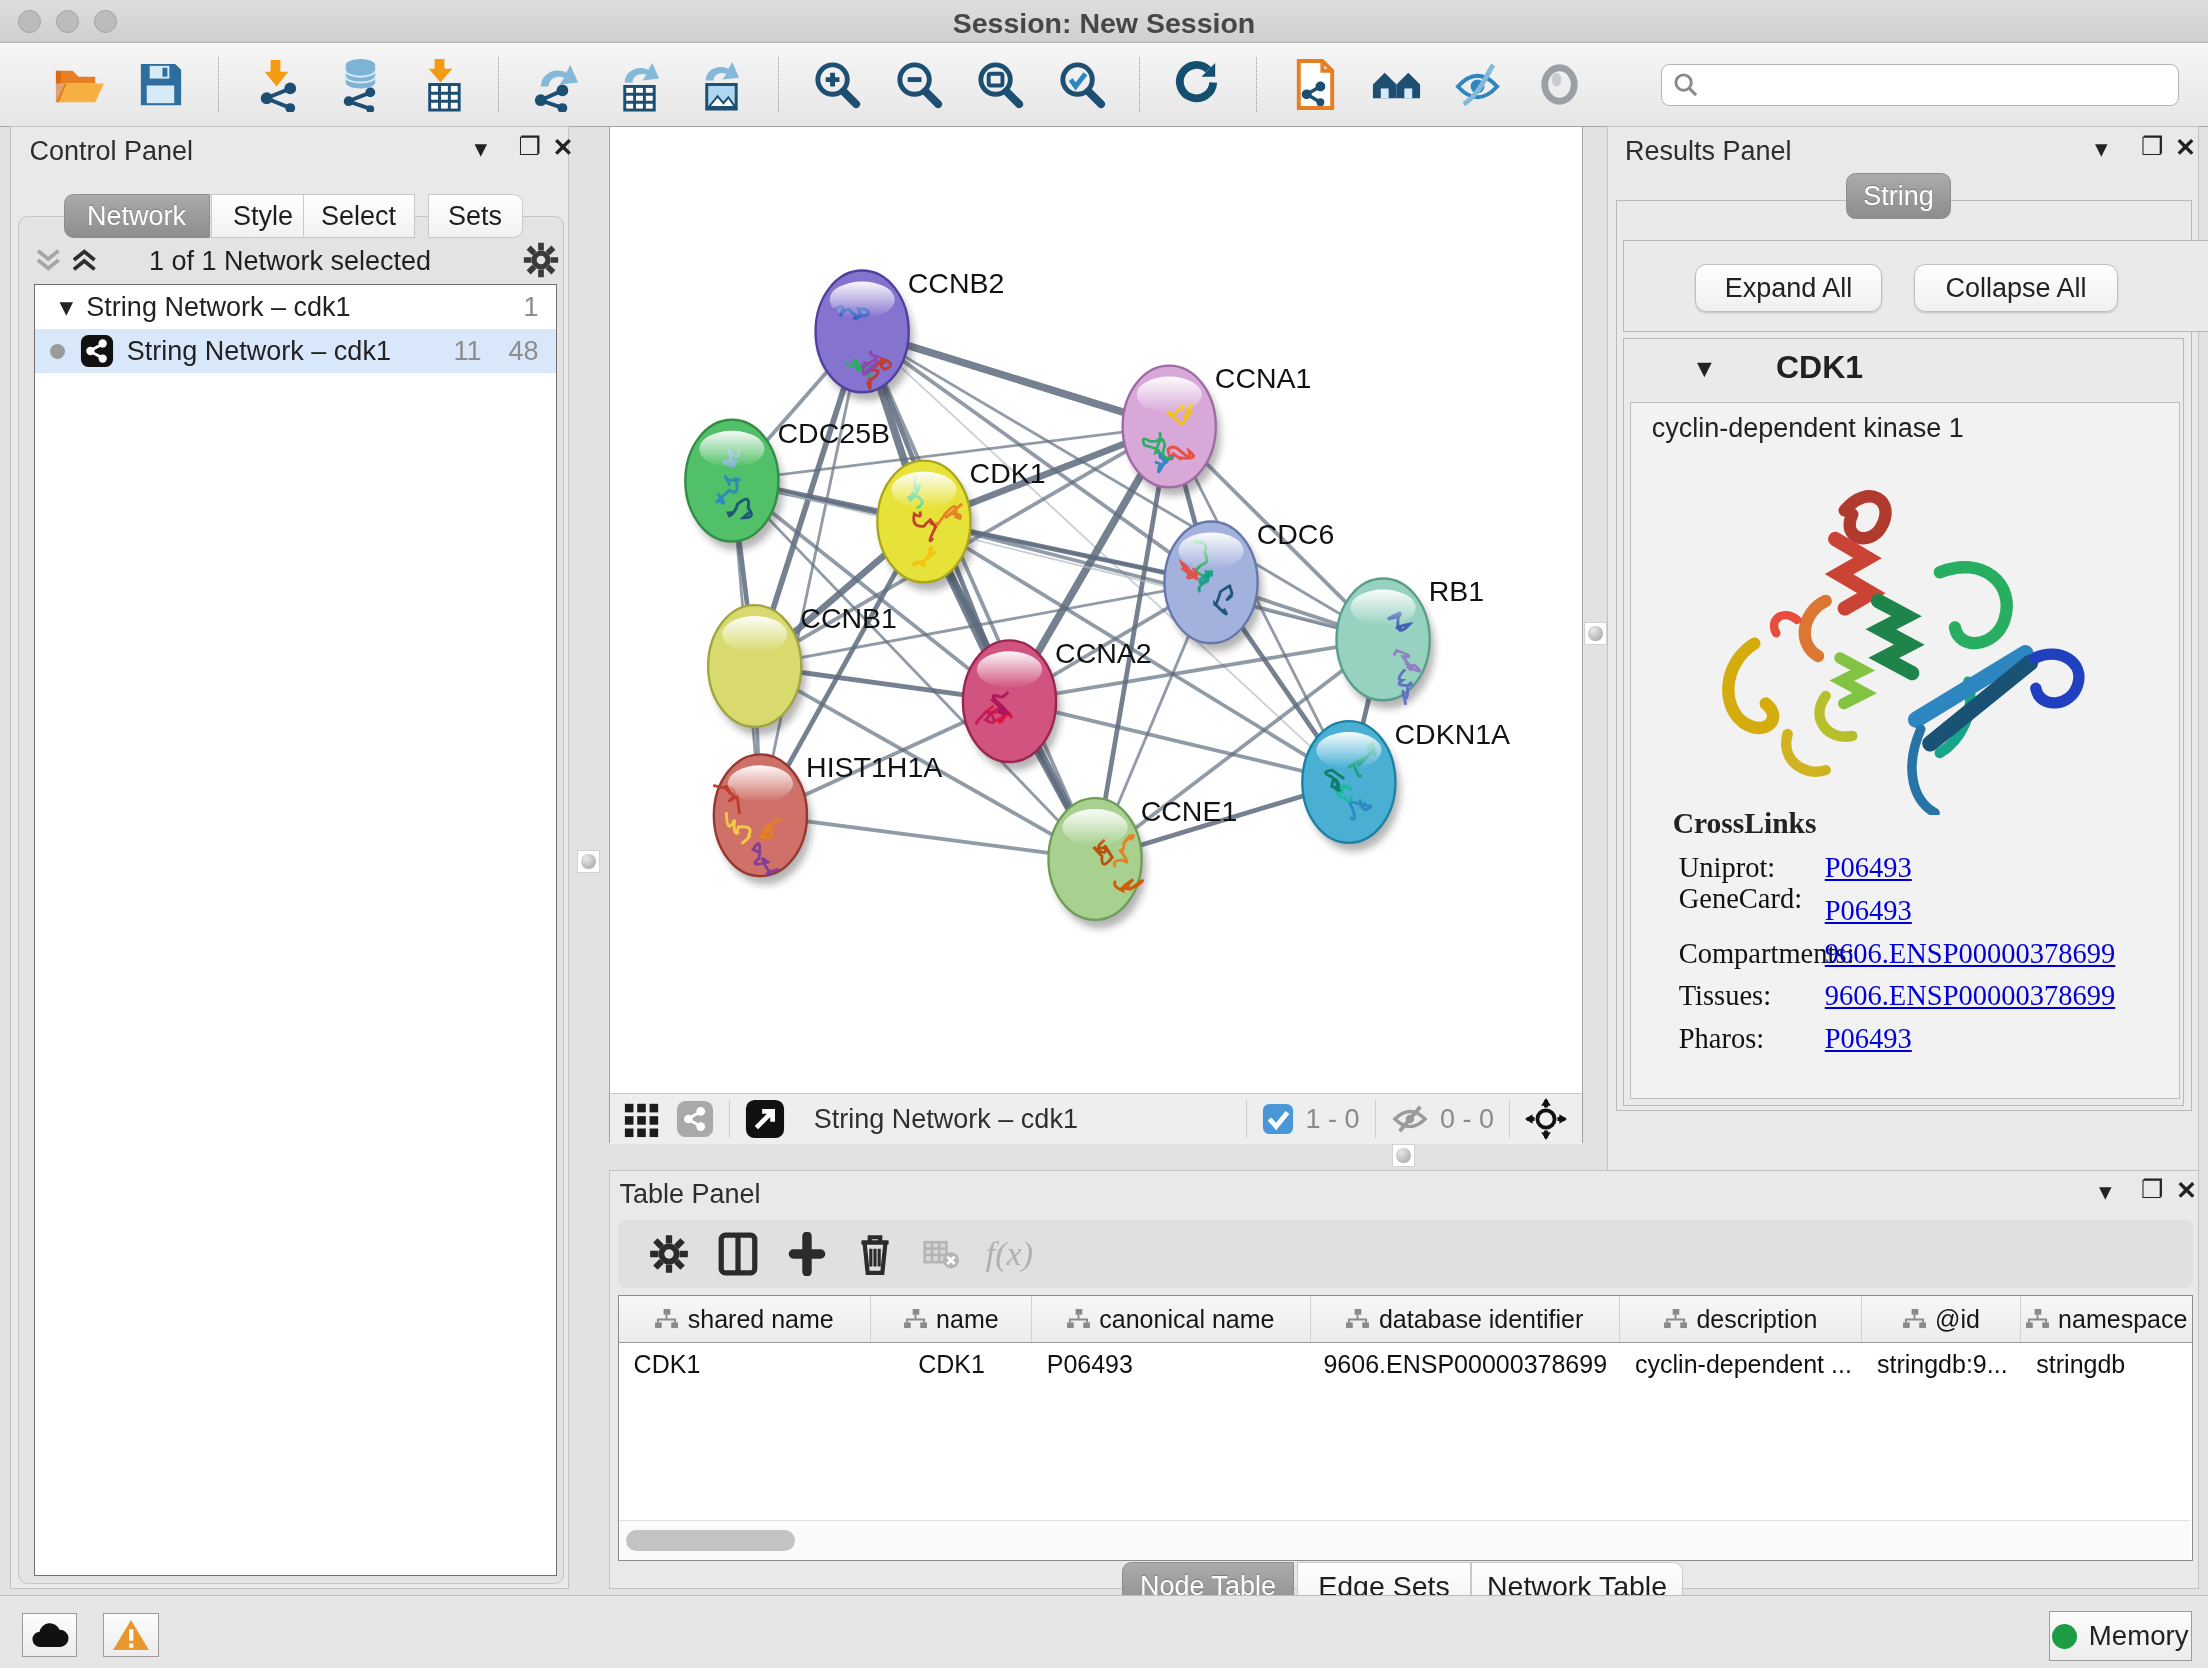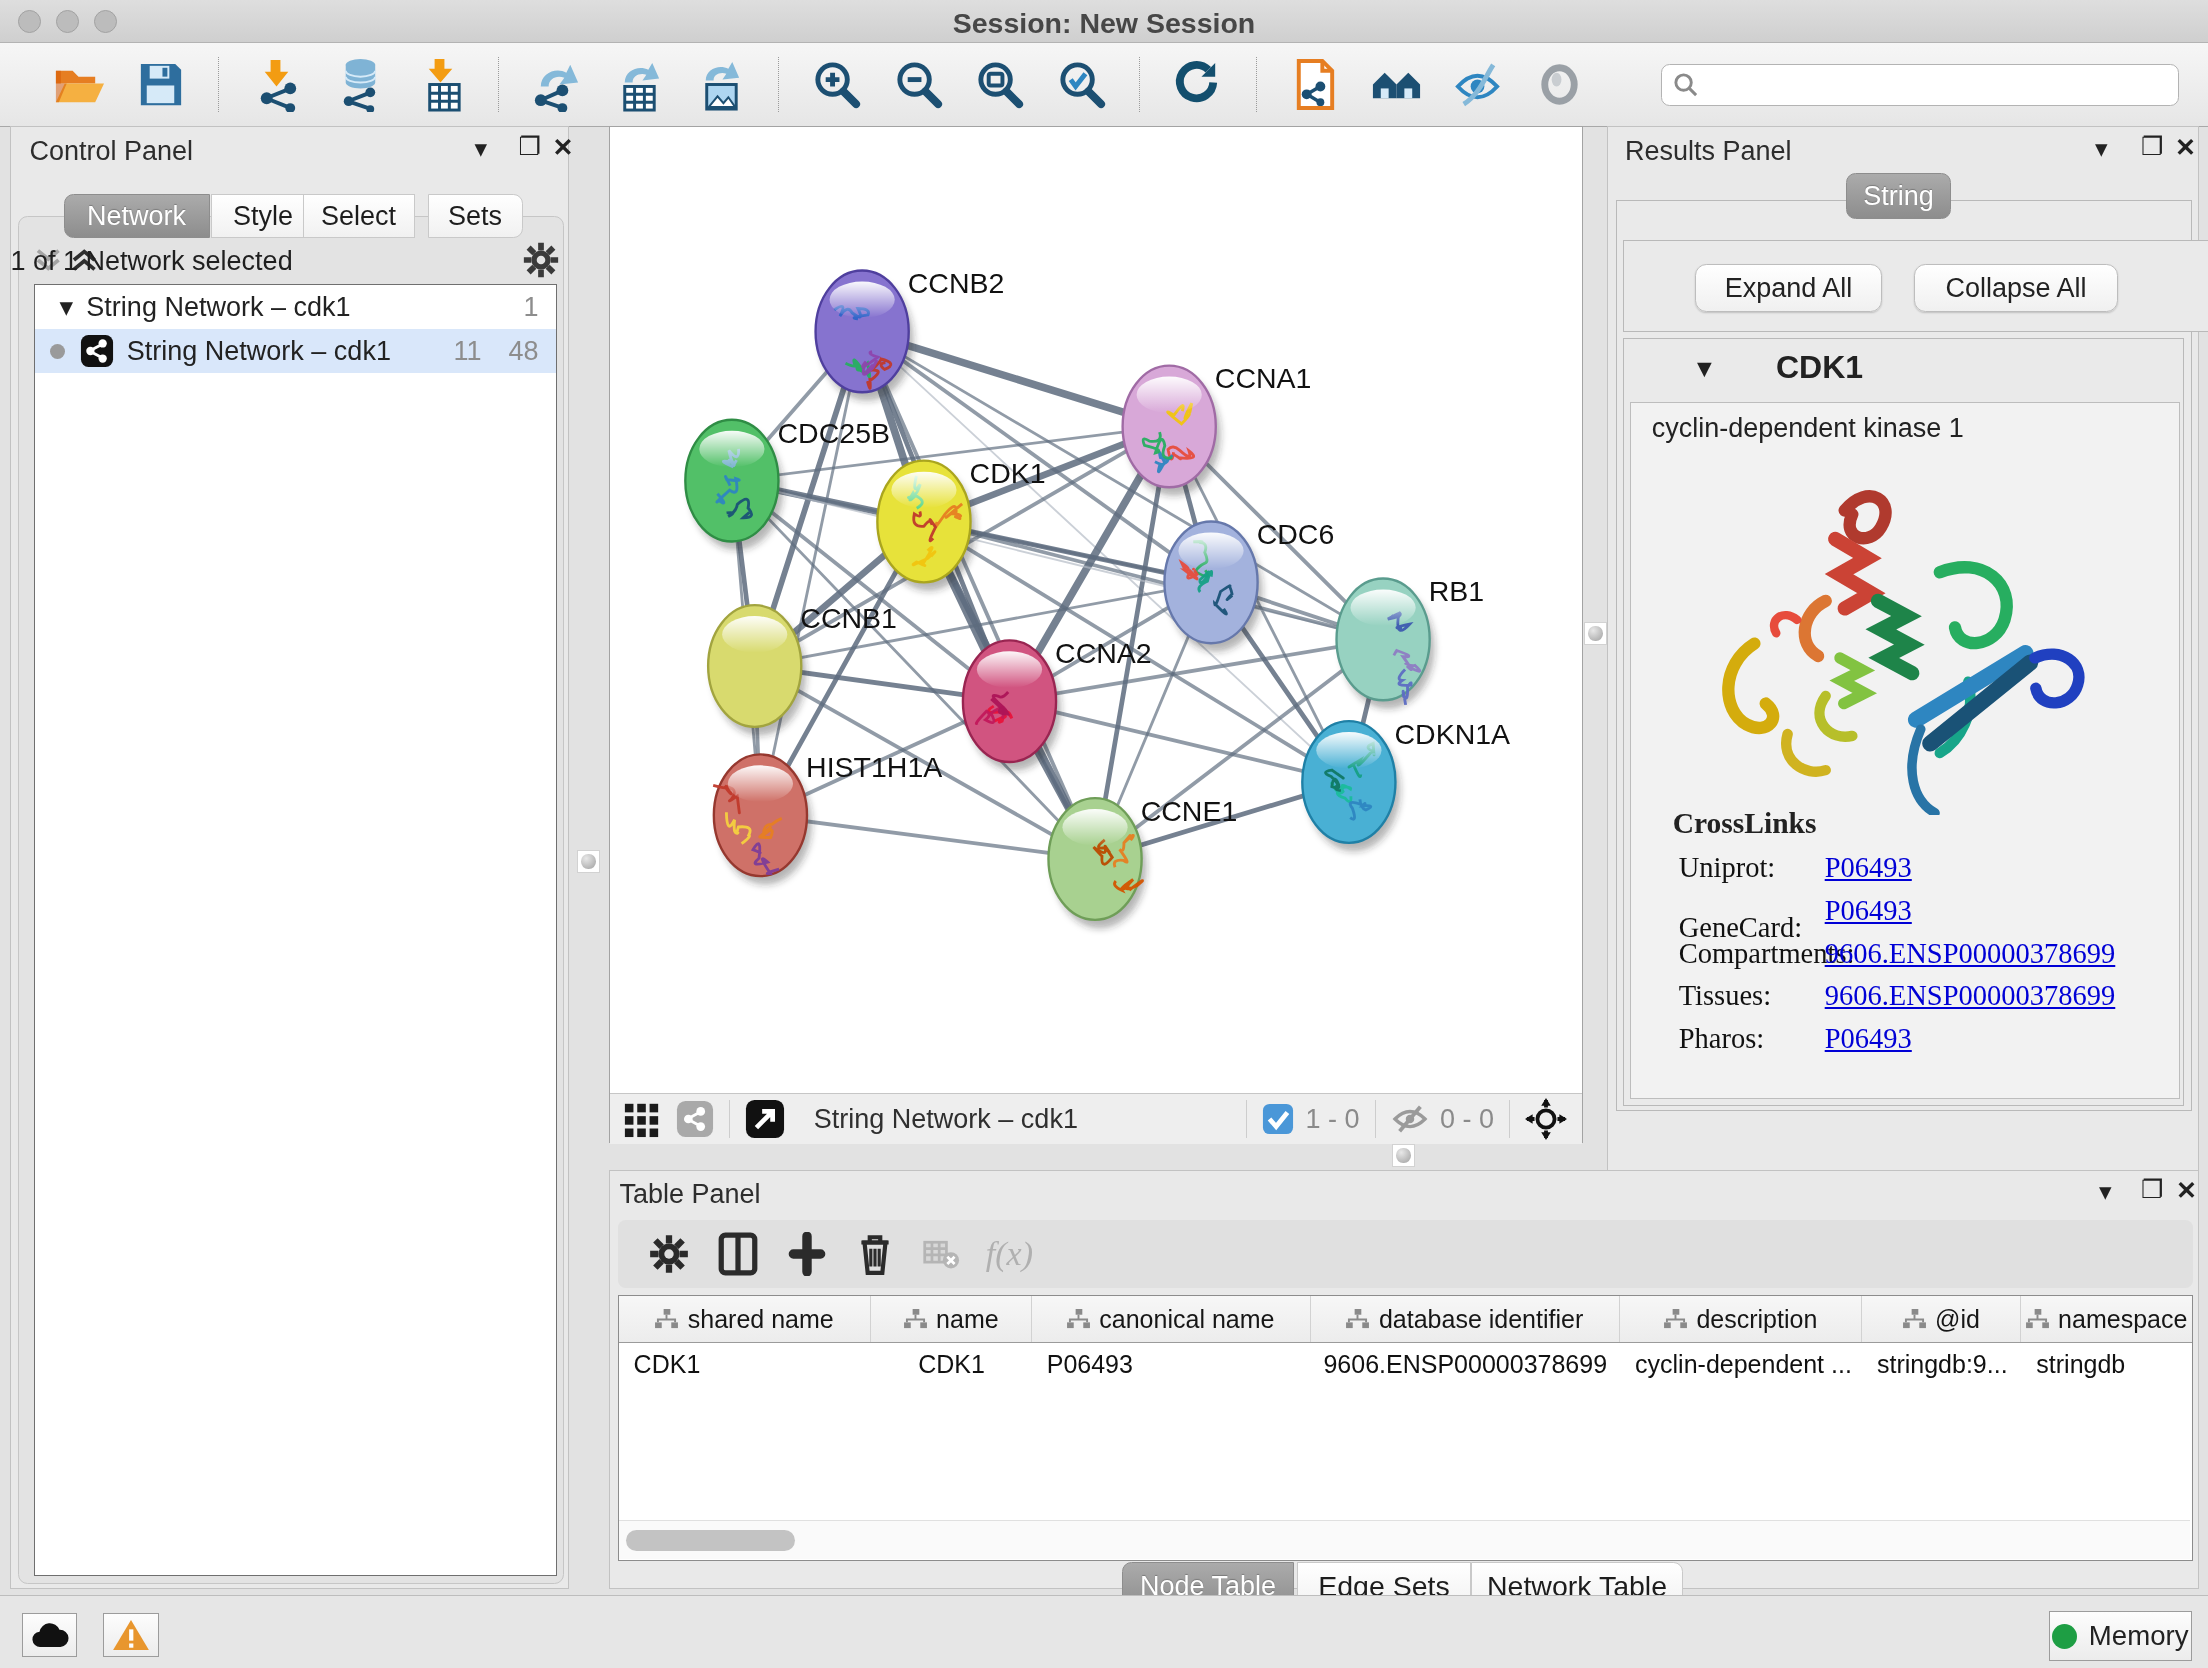--- a/index.html
+++ b/index.html
@@ -222,21 +222,21 @@
   <div class="tab rlast abs" style="left:417px;top:67px;width:95px">
       <span>Sets</span>
     </div>
 
   <svg class="abs" style="left:23px;top:118px" width="28.5" height="30" viewBox="0 0 30 32">
       <path d="M4 6l11 9 11-9M4 16l11 9 11-9" fill="none" stroke="#a5a5a5" stroke-width="4"></path>
     </svg>
   <svg class="abs" style="left:59px;top:118px" width="28.5" height="30" viewBox="0 0 30 32">
       <path d="M4 26l11-9 11 9M4 16l11-9 11 9" fill="none" stroke="#2e2e2e" stroke-width="4"></path>
     </svg>
-  <div class="abs" style="left:0;top:119px;width:559px;font-size:27px;color:#1f1f1f">1 of 1 Network selected</div>
+  <div class="abs" style="left:0;top:119px;width:559px;text-align:center;font-size:27px;color:#1f1f1f">1 of 1 Network selected</div>
   <svg class="abs" style="left:510px;top:113px" width="40" height="40" viewBox="0 0 42 42">
       <g fill="#3a3a3a">
         <circle cx="21" cy="21" r="10"></circle>
         <g stroke="#3a3a3a" stroke-width="6">
           <path d="M21 3v8M21 31v8M3 21h8M31 21h8M8 8l6 6M28 28l6 6M34 8l-6 6M14 28l-6 6"></path>
         </g>
       </g>
       <circle cx="21" cy="21" r="4.5" fill="#e3e3e3"></circle>
     </svg>
 
@@ -532,21 +532,21 @@
         <path d="M300 235c8 32-8 62-30 75" stroke="#17a589" stroke-width="11"></path>
         <path d="M245 275L360 205" stroke="#2e86c1" stroke-width="17"></path>
         <path d="M365 215L260 300" stroke="#1a5276" stroke-width="17"></path>
         <path d="M370 210c28-12 52 6 45 28c-7 24-40 26-44 4" stroke="#2040c0" stroke-width="12"></path>
         <path d="M250 285c-18 42-8 75 15 88" stroke="#2874a6" stroke-width="10"></path>
       </svg>
 
       <div class="abs serif" style="left:42px;top:404px;font-size:29.5px;font-weight:bold">CrossLinks</div>
       <div class="abs serif xlabel" style="left:48px;top:449px">Uniprot:</div>
       <a class="abs serif xlink" style="left:194px;top:449px">P06493</a>
-      <div class="abs serif xlabel" style="left:48px;top:509px">GeneCard:</div>
+      <div class="abs serif xlabel" style="left:48px;top:480px">GeneCard:</div>
       <a class="abs serif xlink" style="left:194px;top:492px">P06493</a>
       <div class="abs serif xlabel" style="left:48px;top:535px">Compartments:</div>
       <a class="abs serif xlink" style="left:194px;top:535px">9606.ENSP00000378699</a>
       <div class="abs serif xlabel" style="left:48px;top:577px">Tissues:</div>
       <a class="abs serif xlink" style="left:194px;top:577px">9606.ENSP00000378699</a>
       <div class="abs serif xlabel" style="left:48px;top:620px">Pharos:</div>
       <a class="abs serif xlink" style="left:194px;top:620px">P06493</a>
     </div>
   </div>
 </div>

